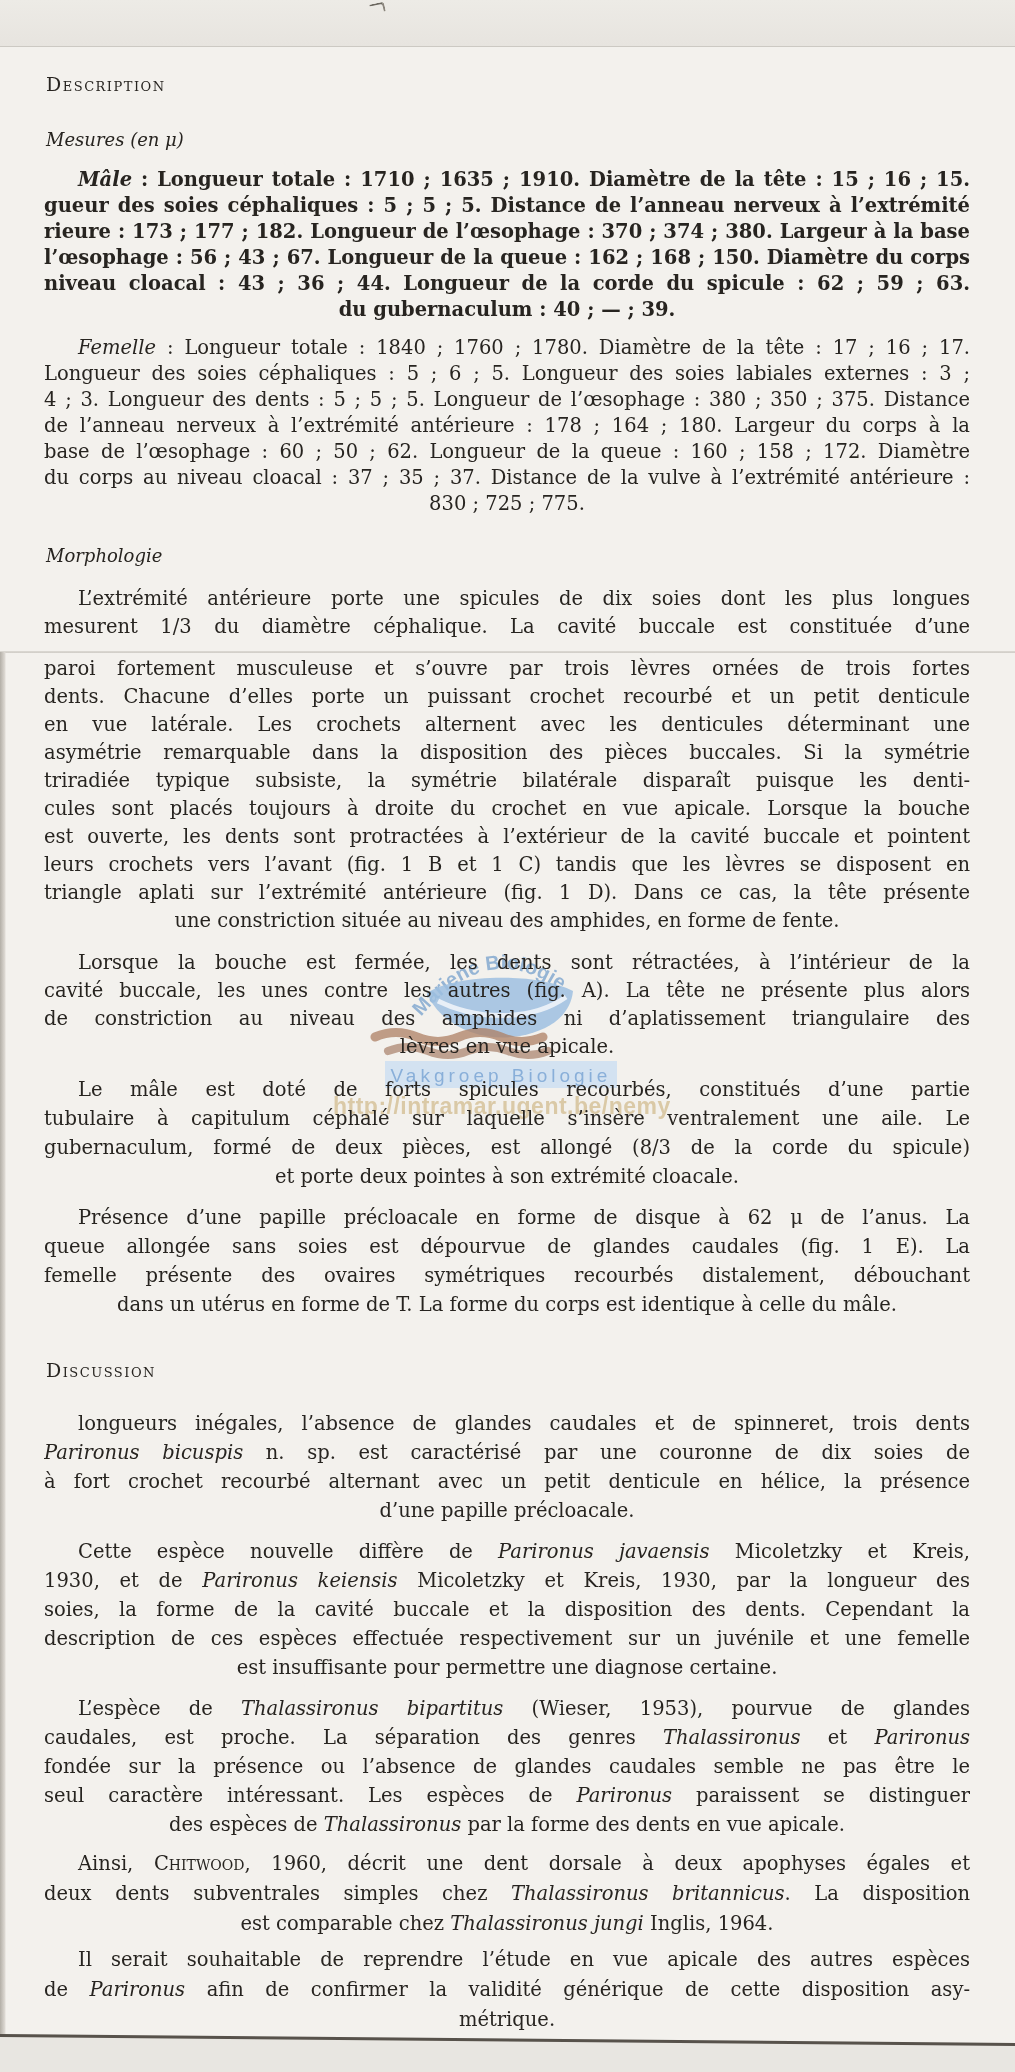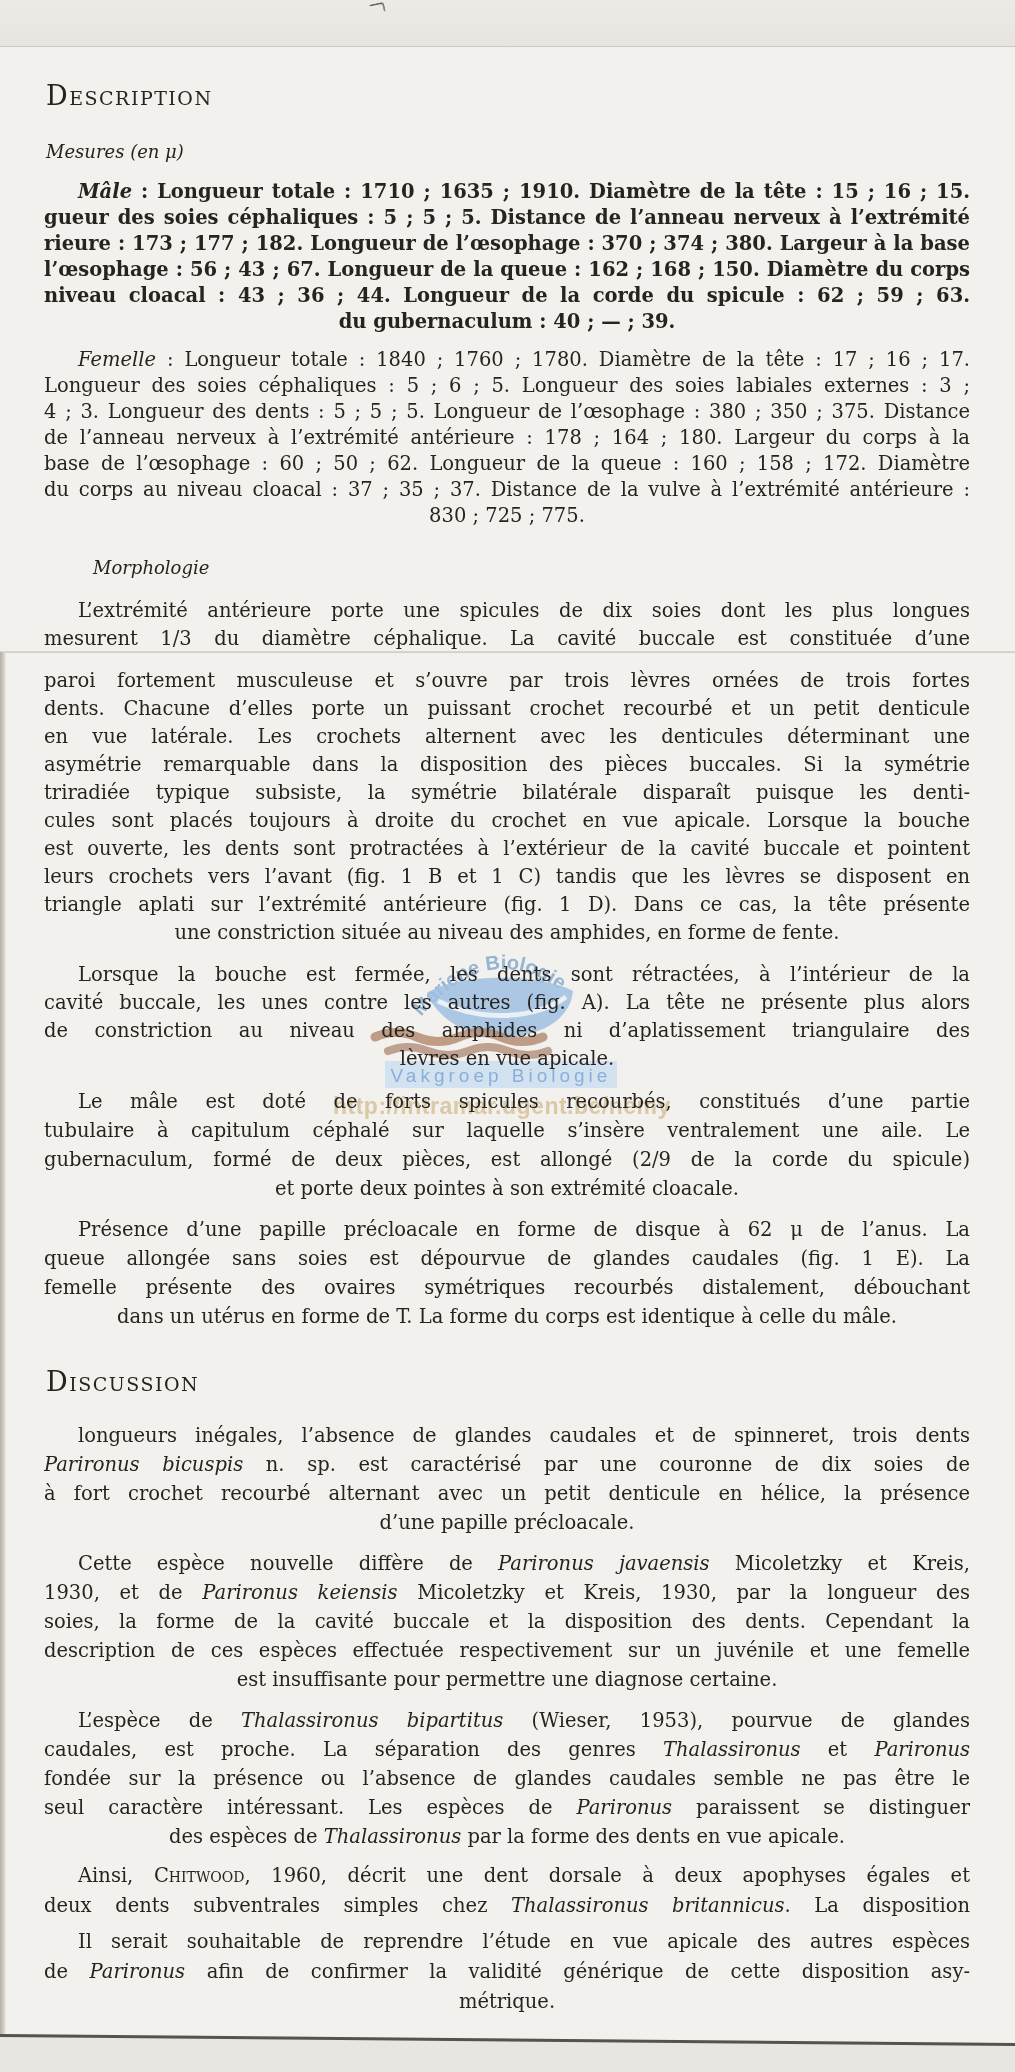--- a/index.html
+++ b/index.html
@@ -19,21 +19,21 @@
                background:#e8e6e1;border-top:3px solid #57524b;
                transform:rotate(0.5deg);transform-origin:top left;}
 
   
   .wm{position:absolute;left:330px;top:933px;z-index:1;}
   .wm text{font-family:"Liberation Sans","DejaVu Sans",sans-serif;}
 
   
   .paper-text{position:absolute;left:0;top:47px;width:1015px;z-index:2;}
   #doc-flow{padding:22px 45px 0 44px;}
-  .h-caps{font-variant:small-caps;font-size:27px;line-height:30px;letter-spacing:1.5px;padding-left:2px;margin-top:12px;}
+  .h-caps{font-variant:small-caps;font-size:19px;line-height:30px;letter-spacing:1.5px;padding-left:2px;}
   .h-ital{font-style:italic;font-size:18px;line-height:30px;padding-left:2px;}
   .para{font-size:19.5px;}
   .lh26 .line{line-height:26px;height:26px;}
   .lh28 .line{line-height:28px;height:28px;}
   .lh29 .line{line-height:29px;height:29px;}
   .lh30 .line{line-height:30px;height:30px;}
   .line{text-align:justify;text-align-last:justify;overflow:hidden;}
   .line.endline{text-align:center;text-align-last:auto;}
   .para .line:first-child{text-indent:34px;}
   .para.noindent .line:first-child{text-indent:0;}
@@ -78,21 +78,21 @@
         </div>
         <div class="para lh26" style="margin-bottom: 24px;">
           <div class="line"><span class="it">Femelle</span> : Longueur totale : 1840 ; 1760 ; 1780. Diamètre de la tête : 17 ; 16 ; 17.</div>
           <div class="line">Longueur des soies céphaliques : 5 ; 6 ; 5. Longueur des soies labiales externes : 3 ;</div>
           <div class="line">4 ; 3. Longueur des dents : 5 ; 5 ; 5. Longueur de l’œsophage : 380 ; 350 ; 375. Distance</div>
           <div class="line">de l’anneau nerveux à l’extrémité antérieure : 178 ; 164 ; 180. Largeur du corps à la</div>
           <div class="line">base de l’œsophage : 60 ; 50 ; 62. Longueur de la queue : 160 ; 158 ; 172. Diamètre</div>
           <div class="line">du corps au niveau cloacal : 37 ; 35 ; 37. Distance de la vulve à l’extrémité antérieure :</div>
           <div class="line endline">830 ; 725 ; 775.</div>
         </div>
-        <div class="h-ital" style="margin-bottom: 14px; margin-left: 47px;">Morphologie</div>
+        <div class="h-ital" style="margin-bottom: 14px;">Morphologie</div>
         <div class="para lh28" style="margin-bottom: 14px;">
           <div class="line">L’extrémité antérieure porte une spicules de dix soies dont les plus longues</div>
           <div class="line">mesurent 1/3 du diamètre céphalique. La cavité buccale est constituée d’une</div>
         </div>
         <div class="para lh28 noindent" style="margin-bottom: 14px;">
           <div class="line">paroi fortement musculeuse et s’ouvre par trois lèvres ornées de trois fortes</div>
           <div class="line">dents. Chacune d’elles porte un puissant crochet recourbé et un petit denticule</div>
           <div class="line">en vue latérale. Les crochets alternent avec les denticules déterminant une</div>
           <div class="line">asymétrie remarquable dans la disposition des pièces buccales. Si la symétrie</div>
           <div class="line">triradiée typique subsiste, la symétrie bilatérale disparaît puisque les denti-</div>
@@ -104,21 +104,21 @@
         </div>
         <div class="para lh28" style="margin-bottom: 14px;">
           <div class="line">Lorsque la bouche est fermée, les dents sont rétractées, à l’intérieur de la</div>
           <div class="line">cavité buccale, les unes contre les autres (fig. A). La tête ne présente plus alors</div>
           <div class="line">de constriction au niveau des amphides ni d’aplatissement triangulaire des</div>
           <div class="line endline">lèvres en vue apicale.</div>
         </div>
         <div class="para lh29" style="margin-bottom: 12px;">
           <div class="line">Le mâle est doté de forts spicules recourbés, constitués d’une partie</div>
           <div class="line">tubulaire à capitulum céphalé sur laquelle s’insère ventralement une aile. Le</div>
-          <div class="line">gubernaculum, formé de deux pièces, est allongé (2/9 de la corde du spicule)</div>
+          <div class="line">gubernaculum, formé de deux pièces, est allongé (8/3 de la corde du spicule)</div>
           <div class="line endline">et porte deux pointes à son extrémité cloacale.</div>
         </div>
         <div class="para lh29" style="margin-bottom: 36px;">
           <div class="line">Présence d’une papille précloacale en forme de disque à 62 μ de l’anus. La</div>
           <div class="line">queue allongée sans soies est dépourvue de glandes caudales (fig. 1 E). La</div>
           <div class="line">femelle présente des ovaires symétriques recourbés distalement, débouchant</div>
           <div class="line endline">dans un utérus en forme de T. La forme du corps est identique à celle du mâle.</div>
         </div>
         <div class="h-caps" style="margin-bottom: 24px;">Discussion</div>
         <div class="para lh29" style="margin-bottom: 12px;">
@@ -137,20 +137,21 @@
         <div class="para lh29" style="margin-bottom: 10px;">
           <div class="line">L’espèce de <span class="it">Thalassironus bipartitus</span> (Wieser, 1953), pourvue de glandes</div>
           <div class="line">caudales, est proche. La séparation des genres <span class="it">Thalassironus</span> et <span class="it">Parironus</span></div>
           <div class="line">fondée sur la présence ou l’absence de glandes caudales semble ne pas être le</div>
           <div class="line">seul caractère intéressant. Les espèces de <span class="it">Parironus</span> paraissent se distinguer</div>
           <div class="line endline">des espèces de <span class="it">Thalassironus</span> par la forme des dents en vue apicale.</div>
         </div>
         <div class="para lh30" style="margin-bottom: 6px;">
           <div class="line">Ainsi, <span class="sc">Chitwood</span>, 1960, décrit une dent dorsale à deux apophyses égales et</div>
           <div class="line">deux dents subventrales simples chez <span class="it">Thalassironus britannicus</span>. La disposition</div>
+          <div class="line endline">est comparable chez <span class="it">Thalassironus jungi</span> Inglis, 1964.</div>
         </div>
         <div class="para lh30" style="margin-bottom: 0px;">
           <div class="line">Il serait souhaitable de reprendre l’étude en vue apicale des autres espèces</div>
           <div class="line">de <span class="it">Parironus</span> afin de confirmer la validité générique de cette disposition asy-</div>
           <div class="line endline">métrique.</div>
         </div>
       </div>
   </div>
 
   <div class="seam"></div>

